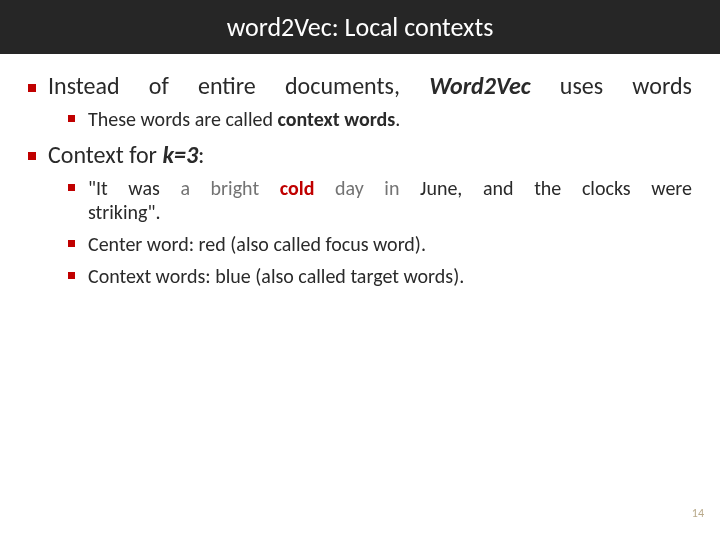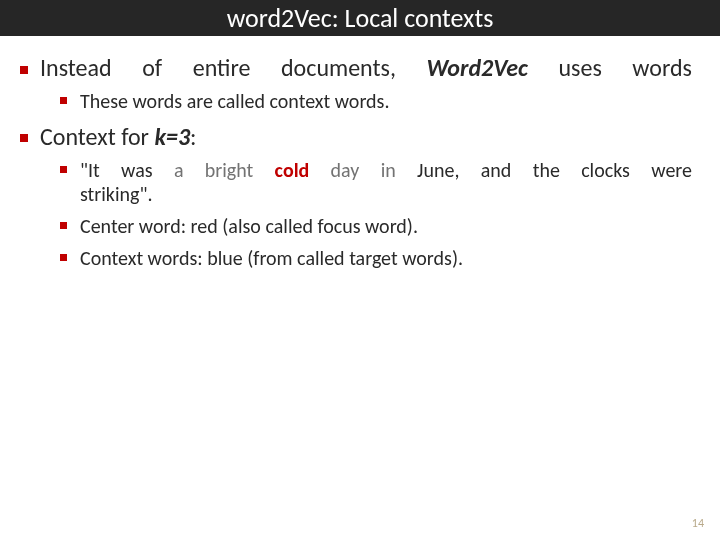--- a/index.html
+++ b/index.html
@@ -8,29 +8,29 @@
     height: 540px;
     font-family: Calibri, "Segoe UI", sans-serif;
     color: #2a2a2a;
     background: #fff;
     overflow: hidden;
     position: relative;
   }
   .title-bar {
     background: #262626;
     color: #fff;
-    height: 36px;
+    height: 54px;
     display: flex;
     align-items: center;
     justify-content: center;
     font-size: 26px;
     font-weight: 400;
   }
   .content {
-    padding: 18px 28px 0 20px;
+    padding: 18px 28px 0 28px;
   }
   ul { list-style: none; }
   li { position: relative; }
   .bullet-sq {
     position: absolute;
     width: 8px;
     height: 8px;
     background: #c00000;
     top: 0.48em;
   }
@@ -46,27 +46,27 @@
     font-size: 20px;
     line-height: 1.2;
     padding-left: 20px;
     margin-left: 20px;
     margin-bottom: 8px;
     text-align: justify;
   }
   .lvl2 > .bullet-sq { width: 7px; height: 7px; left: 0; top: 0.42em; }
   .justify-spread { text-align: justify; text-align-last: justify; }
   .bi { font-weight: bold; font-style: italic; }
-  .b { font-weight: normal; }
+  .b { font-weight: bold; }
   .red { color: #c00000; font-weight: bold; }
   .blue { color: #737373; }
   .pagenum {
     position: absolute;
     right: 16px;
-    bottom: 10px;
+    bottom: 20px;
     font-size: 12px;
     color: #b8a98a;
   }
   .group { margin-bottom: 10px; }
 </style>
 </head>
 <body>
 
 <div class="title-bar">
   <span>word2Vec: Local contexts</span>
@@ -97,21 +97,21 @@
             <span>"It was </span><span class="blue">a bright </span><span class="red">cold</span><span class="blue"> day in</span><span> June, and the clocks were</span>
           </div>
           <div><span>striking".</span></div>
         </li>
         <li class="lvl2">
           <span class="bullet-sq"></span>
           <span>Center word: red (also called focus word).</span>
         </li>
         <li class="lvl2">
           <span class="bullet-sq"></span>
-          <span>Context words: blue (from called target words).</span>
+          <span>Context words: blue (also called target words).</span>
         </li>
       </ul>
     </li>
 
   </ul>
 </div>
 
 <div class="pagenum">14</div>
 
 </body></html>

